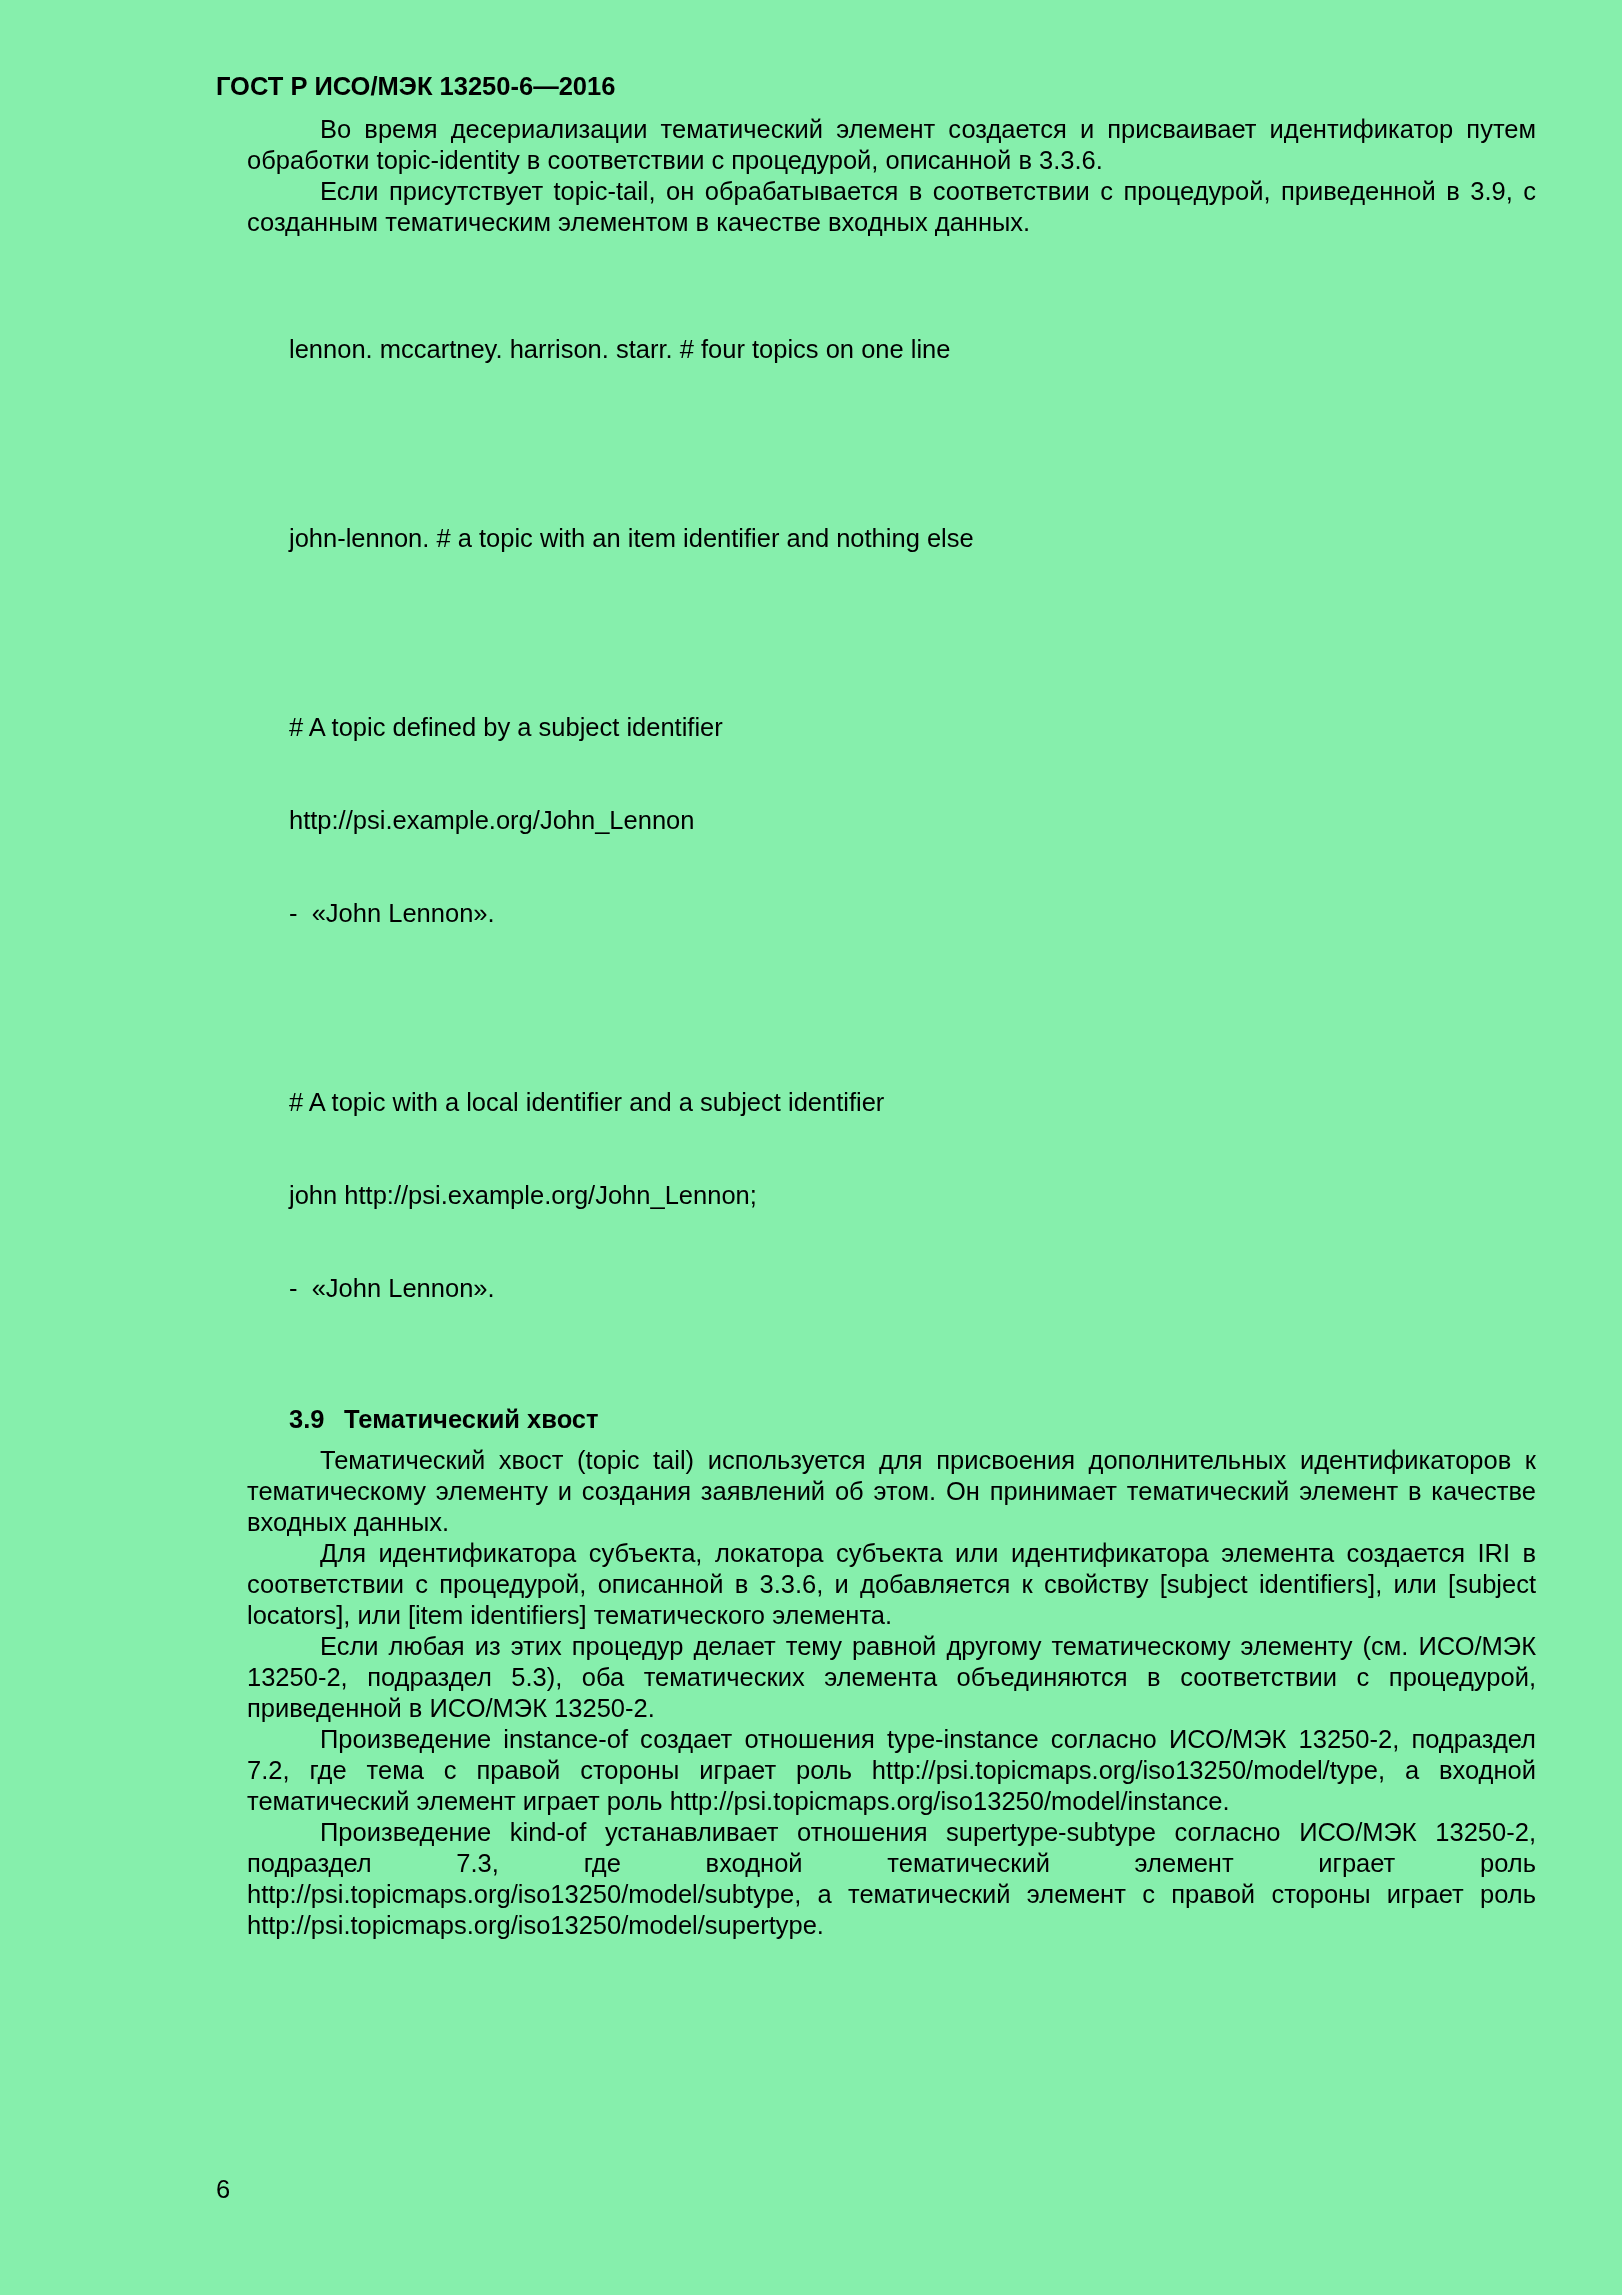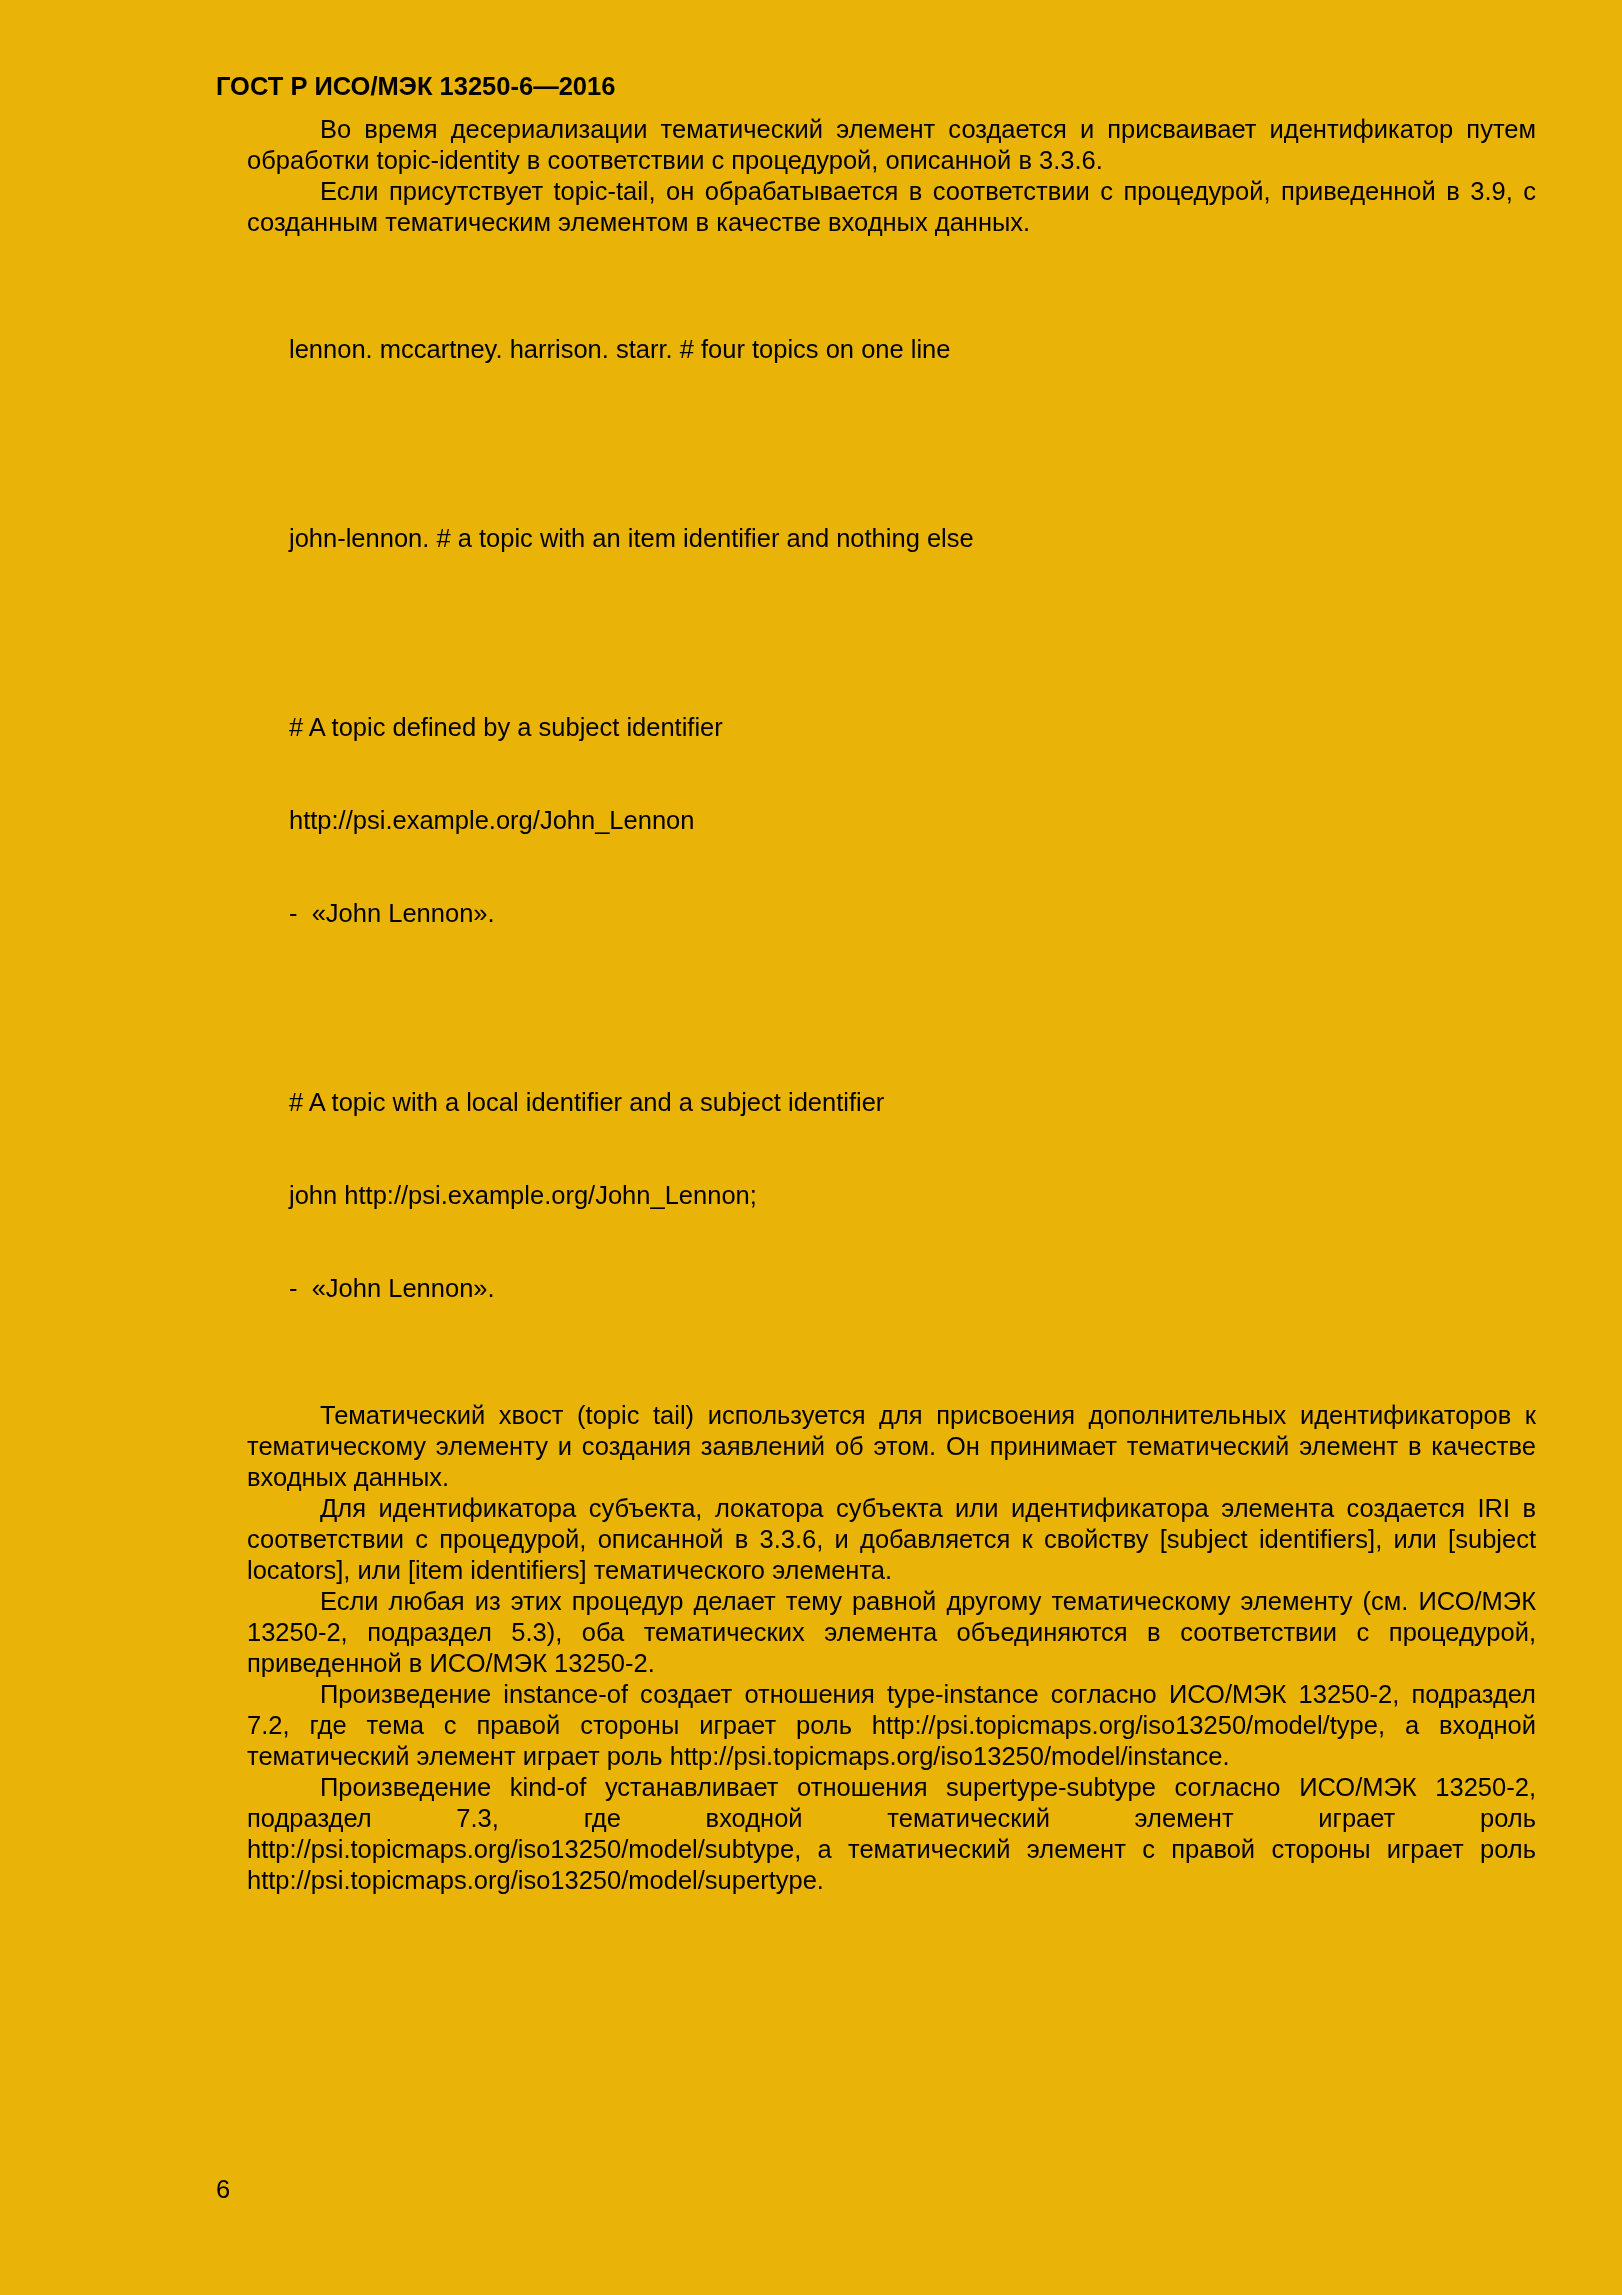--- a/index.html
+++ b/index.html
@@ -1,21 +1,21 @@
 <!DOCTYPE html>
 <html lang="ru" style="font-size:10.5px"><head>
 <meta charset="utf-8">
 <style>
   * { margin: 0; padding: 0; box-sizing: border-box; }
   html, body { background: #ffffff; }
   .page {
     position: relative;
     width: 1623px;
     height: 2295px;
-    background: #eab308;
+    background: #86efac;
     color: #000000;
     font-family: "Liberation Sans", sans-serif;
     font-size: 25.5px;
     line-height: 31px;
     overflow: hidden;
   }
   .content {
     position: absolute;
     left: 216px;
     right: 87px;
@@ -75,20 +75,23 @@
       <div class="code-line">http://psi.example.org/John_Lennon</div>
       <div class="code-line">-  «John Lennon».</div>
     </div>
 
     <div class="code">
       <div class="code-line"># A topic with a local identifier and a subject identifier</div>
       <div class="code-line">john http://psi.example.org/John_Lennon;</div>
       <div class="code-line">-  «John Lennon».</div>
     </div>
 
+    <h3 class="heading">
+      <span class="h-num">3.9</span><span>Тематический хвост</span>
+    </h3>
 
     <p class="para">Тематический хвост (topic tail) используется для присвоения дополнительных идентификаторов к тематическому элементу и создания заявлений об этом. Он принимает тематический элемент в качестве входных данных.</p>
     <p class="para">Для идентификатора субъекта, локатора субъекта или идентификатора элемента создается IRI в соответствии с процедурой, описанной в 3.3.6, и добавляется к свойству [subject identifiers], или [subject locators], или [item identifiers] тематического элемента.</p>
     <p class="para">Если любая из этих процедур делает тему равной другому тематическому элементу (см. ИСО/МЭК 13250-2, подраздел 5.3), оба тематических элемента объединяются в соответствии с процедурой, приведенной в ИСО/МЭК 13250-2.</p>
     <p class="para">Произведение instance-of создает отношения type-instance согласно ИСО/МЭК 13250-2, подраздел 7.2, где тема с правой стороны играет роль http://psi.topicmaps.org/iso13250/model/type, а входной тематический элемент играет роль http://psi.topicmaps.org/iso13250/model/instance.</p>
     <p class="para">Произведение kind-of устанавливает отношения supertype-subtype согласно ИСО/МЭК 13250-2, подраздел 7.3, где входной тематический элемент играет роль http://psi.topicmaps.org/iso13250/model/subtype, а тематический элемент с правой стороны играет роль http://psi.topicmaps.org/iso13250/model/supertype.</p>
 
   </div>
 
   <div class="page-number">6</div>

